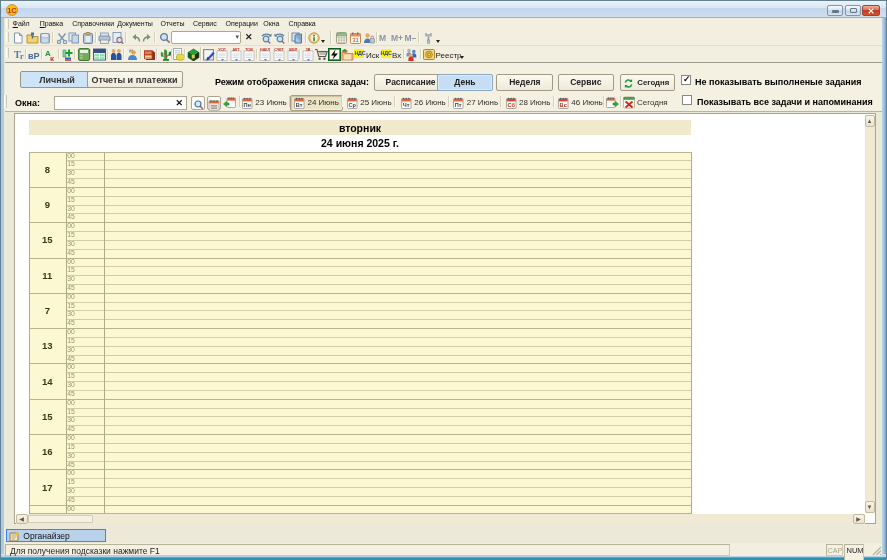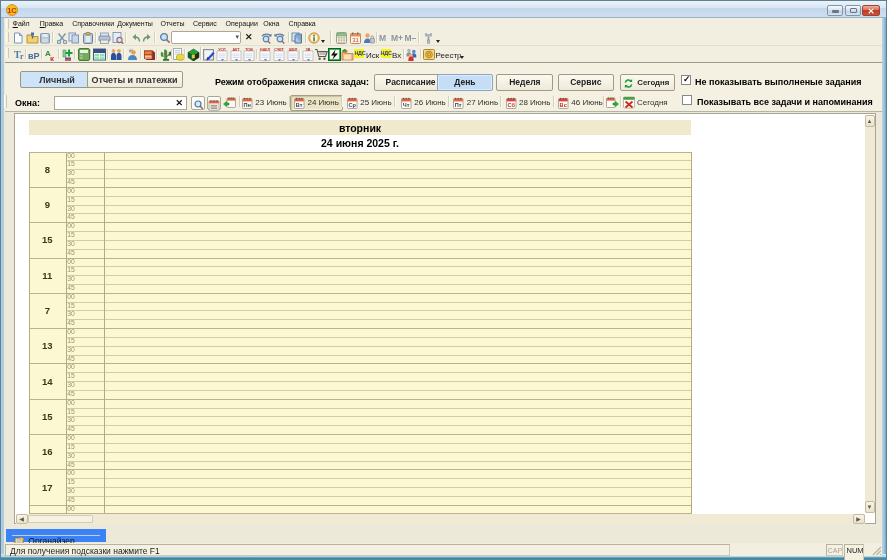--- a/index.html
+++ b/index.html
@@ -62,21 +62,21 @@
 #grid { position:absolute; left:29px; top:151.7px; width:662.5px; height:362.1px; background:#fbf8d2; overflow:hidden; }
 #grid .hh { position:absolute; left:0; width:36.7px; text-align:center; font-size:9.5px; font-weight:bold; color:#40331c; display:flex; align-items:center; justify-content:center; }
 #grid .mm { position:absolute; left:38.2px; width:30px; font-size:6.8px; color:#9c946e; line-height:8.8px; }
 #grid .ql { position:absolute; left:36.7px; right:0; height:1px; background:#d3cca4; }
 #grid .hl { position:absolute; left:0; right:0; height:1px; background:#bab38c; }
 #grid .vl { position:absolute; top:0; bottom:0; width:1px; background:#b2ab84; }
 
 .sb { position:absolute; background:#f0ead4; }
 .sbbtn { position:absolute; background:linear-gradient(#f8f4e4,#e8e2cc); border:1px solid #c2bba2; border-radius:2px; color:#5c5c50; text-align:center; }
 
-#wtab { position:absolute; left:6.3px; top:528.5px; width:100px; height:13.5px; background:#b9d1ea; border:6px solid #3b82f6; font-size:8.5px; color:#111; }
+#wtab { position:absolute; left:6.3px; top:528.5px; width:100px; height:13.5px; background:#b9d1ea; border:1px solid #3b82f6; font-size:8.5px; color:#111; }
 #wtab .ico { position:absolute; left:2px; top:1.5px; }
 #wtab .t { position:absolute; left:16px; top:1.5px; }
 #status { position:absolute; left:5px; top:542.5px; width:877px; height:13.5px; background:#f2efe1; }
 .sunk { position:absolute; border:1px solid #cdc8b2; border-top-color:#b8b39c; border-left-color:#b8b39c; background:#f4f1e2; font-size:8.5px; color:#222; }
 </style></head>
 <body>
 <div id="frame"></div>
 <div id="lframe"></div>
 <div id="rframe"></div>
 <div id="bframe"></div>

